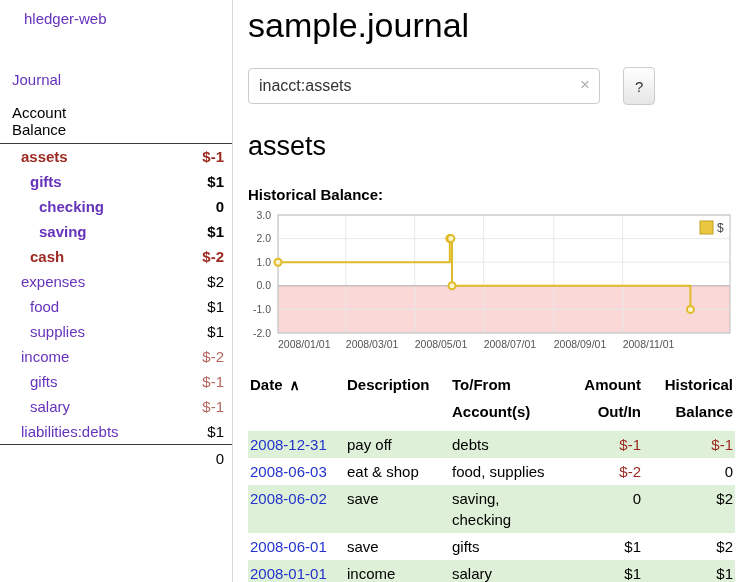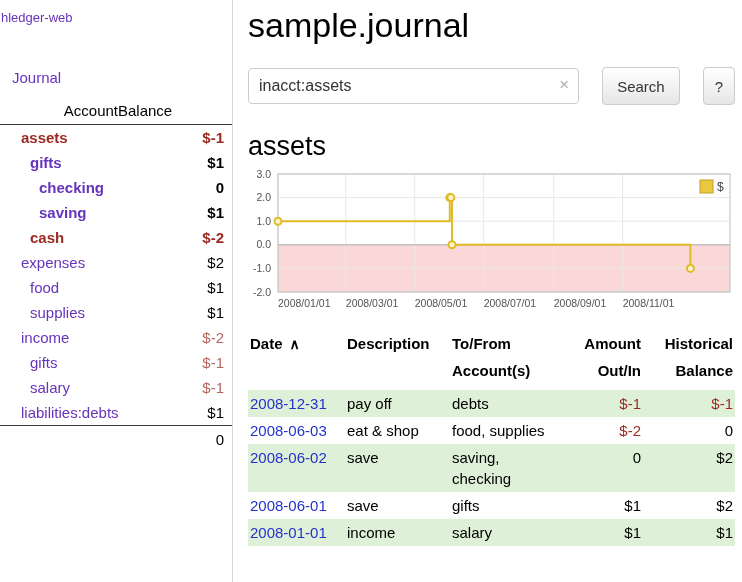--- a/index.html
+++ b/index.html
@@ -5,24 +5,24 @@
   * { box-sizing: border-box; }
   html, body { margin:0; padding:0; background:#fff; }
   body {
     width:742px; height:582px; overflow:hidden; position:relative;
     font-family:"Liberation Sans", sans-serif; color:#000;
   }
   a { text-decoration:none; cursor:pointer; }
 
   
   .sidebar { position:absolute; left:0; top:0; width:232px; padding-top:8px; }
-  .app-title { display:block; padding:2px 1px; font-size:13px; color:#6633bb; }
+  .app-title { display:block; padding:2px 24px; font-size:15px; color:#6633bb; }
   .journal-link { display:block; margin-top:40px; padding:2px 12px; font-size:15px; color:#6633bb; }
   .acct-table { margin-top:12px; font-size:15px; }
-  .acct-head { display:flex; justify-content:center; padding:2px 8px 5px 12px; border-bottom:1px solid #3a3a3a; }
+  .acct-head { display:flex; justify-content:flex-end; padding:2px 8px 5px 12px; border-bottom:1px solid #3a3a3a;flex-direction:column; }
   .srow { display:flex; justify-content:space-between; align-items:baseline; padding:0 8px 0 12px; line-height:25px; }
   .srow.bold { font-weight:bold; }
   .srow .acct { color:#6633bb; }
   .srow .bal { color:#000; }
   .neg-dark { color:#9c2a21 !important; }
   .neg-soft { color:#b4675f !important; }
   .acct-total { display:flex; justify-content:flex-end; padding:3px 8px 0 12px; border-top:1px solid #3a3a3a; line-height:22px; }
   .vdivider { position:absolute; left:232px; top:0; bottom:0; width:1px; background:#d8d8d8; }
 
   
@@ -127,25 +127,25 @@
   <div class="vdivider"></div>
 
   <main class="main">
     <h1>sample.journal</h1>
 
     <div class="search-row">
       <div class="search-box">
         <input type="text" value="inacct:assets" style="">
         <span class="clear">×</span>
       </div>
-      <button type="button" class="btn">Search</button>
       <button type="button" class="btn help-btn">?</button>
     </div>
 
     <h2>assets</h2>
+    <div class="chart-label">Historical Balance:</div>
     <svg id="chart" width="487" height="148">
         <rect x="30" y="76.8" width="452" height="47.2" fill="#fbd8d8"></rect>
         <line x1="30" x2="30" y1="6" y2="124" stroke="#e8e8e8"></line>
         <line x1="97.8" x2="97.8" y1="6" y2="124" stroke="#e8e8e8"></line>
         <line x1="166.73" x2="166.73" y1="6" y2="124" stroke="#e8e8e8"></line>
         <line x1="235.66" x2="235.66" y1="6" y2="124" stroke="#e8e8e8"></line>
         <line x1="305.71999999999997" x2="305.71999999999997" y1="6" y2="124" stroke="#e8e8e8"></line>
         <line x1="374.65" x2="374.65" y1="6" y2="124" stroke="#e8e8e8"></line>
         <line x1="30" x2="482" y1="6" y2="6" stroke="#e8e8e8"></line>
         <line x1="30" x2="482" y1="29.6" y2="29.6" stroke="#e8e8e8"></line>

